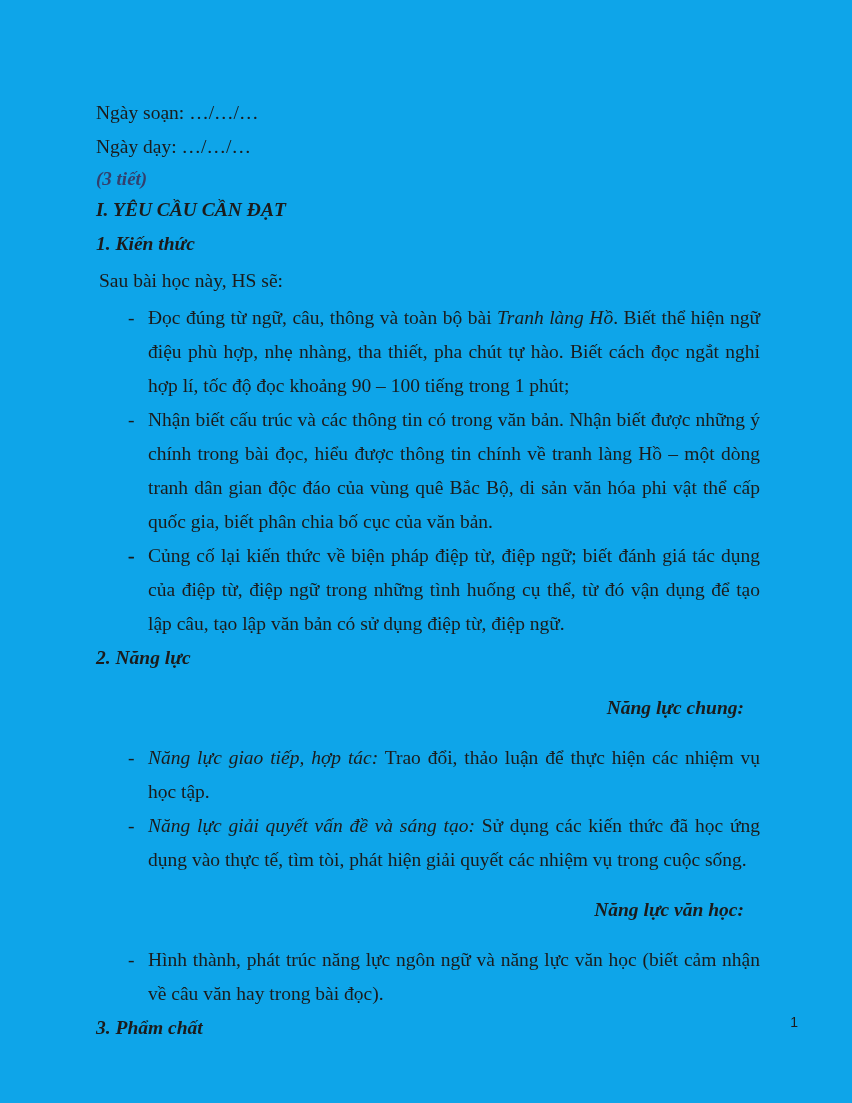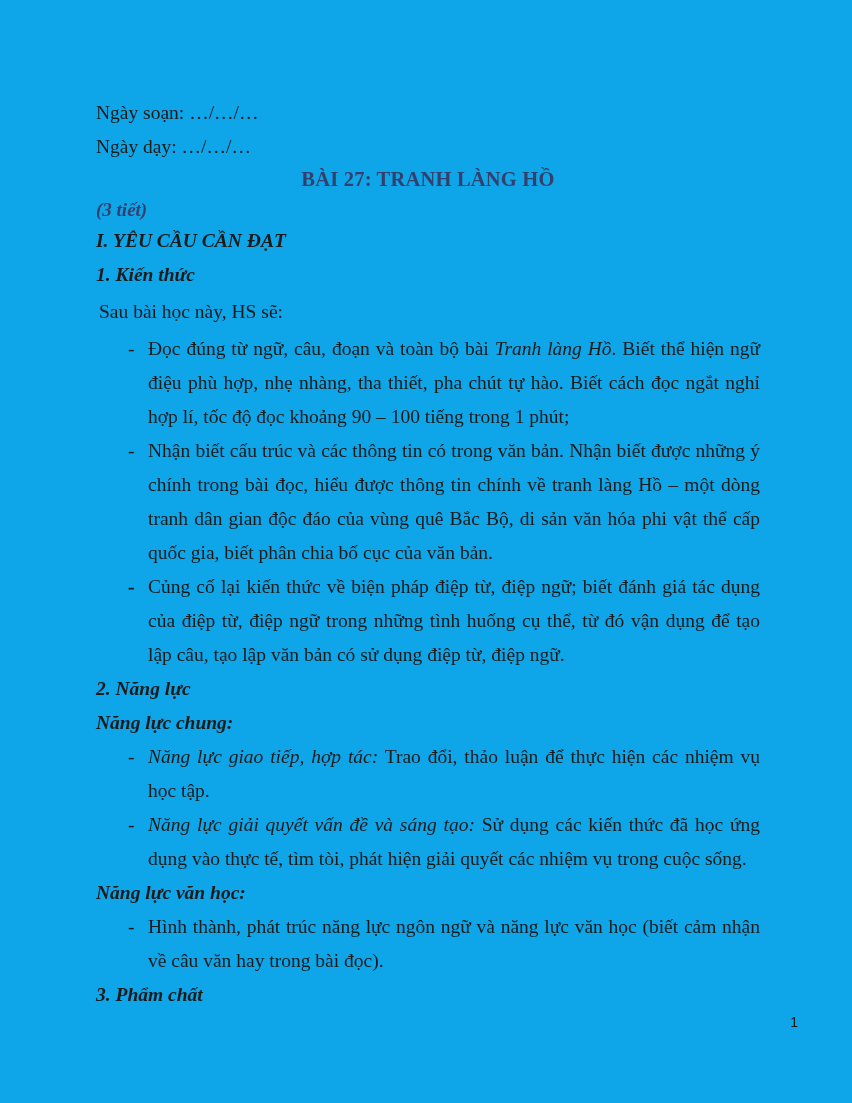--- a/index.html
+++ b/index.html
@@ -51,22 +51,22 @@
     font-weight: bold;
     margin: 0;
     text-align: left;
     font-style: italic;
   }
   .subheading-italic {
     font-size: 19.5px;
     line-height: 34px;
     font-weight: bold;
     font-style: italic;
-    margin: 0;
-    text-align: left;
+    margin: 16px;
+    text-align: right;
   }
   
   .doc-title {
     font-size: 20.5px;
     line-height: 31px;
     font-weight: bold;
     color: #33406d;
     text-align: center;
     letter-spacing: 0.2px;
     margin: 0;
@@ -119,31 +119,30 @@
 </style>
 </head>
 <body>
 
 <div class="page">
   <div class="content">
 
     <p class="line">Ngày soạn: …/…/…</p>
     <p class="line">Ngày dạy: …/…/…</p>
 
-    <h1 class="doc-title">BÀI 27: TRANH LÀNG HỒ</h1>
     <p class="doc-subtitle">(3 tiết)</p>
 
     <h2 class="heading">I. YÊU CẦU CẦN ĐẠT</h2>
 
     <h3 class="heading">1. Kiến thức</h3>
     <p class="para">Sau bài học này, HS sẽ:</p>
 
     <ul class="bullets">
       <li class="bullet">
-        <span class="marker">-</span><span>Đọc đúng từ ngữ, câu, đoạn và toàn bộ bài </span><em>Tranh làng Hồ</em><span>. Biết thể hiện ngữ điệu phù hợp, nhẹ nhàng, tha thiết, pha chút tự hào. Biết cách đọc ngắt nghỉ hợp lí, tốc độ đọc khoảng 90 – 100 tiếng trong 1 phút;</span>
+        <span class="marker">-</span><span>Đọc đúng từ ngữ, câu, thông và toàn bộ bài </span><em>Tranh làng Hồ</em><span>. Biết thể hiện ngữ điệu phù hợp, nhẹ nhàng, tha thiết, pha chút tự hào. Biết cách đọc ngắt nghỉ hợp lí, tốc độ đọc khoảng 90 – 100 tiếng trong 1 phút;</span>
       </li>
       <li class="bullet">
         <span class="marker">-</span><span>Nhận biết cấu trúc và các thông tin có trong văn bản. Nhận biết được những ý chính trong bài đọc, hiểu được thông tin chính về tranh làng Hồ – một dòng tranh dân gian độc đáo của vùng quê Bắc Bộ, di sản văn hóa phi vật thể cấp quốc gia, biết phân chia bố cục của văn bản.</span><em></em><span></span>
       </li>
       <li class="bullet">
         <span class="marker">-</span><em></em><span></span>
       </li>
       <li class="bullet">
         <span class="marker">-</span><span>Củng cố lại kiến thức về biện pháp điệp từ, điệp ngữ; biết đánh giá tác dụng của điệp từ, điệp ngữ trong những tình huống cụ thể, từ đó vận dụng để tạo lập câu, tạo lập văn bản có sử dụng điệp từ, điệp ngữ.</span><em></em><span></span>
       </li>

